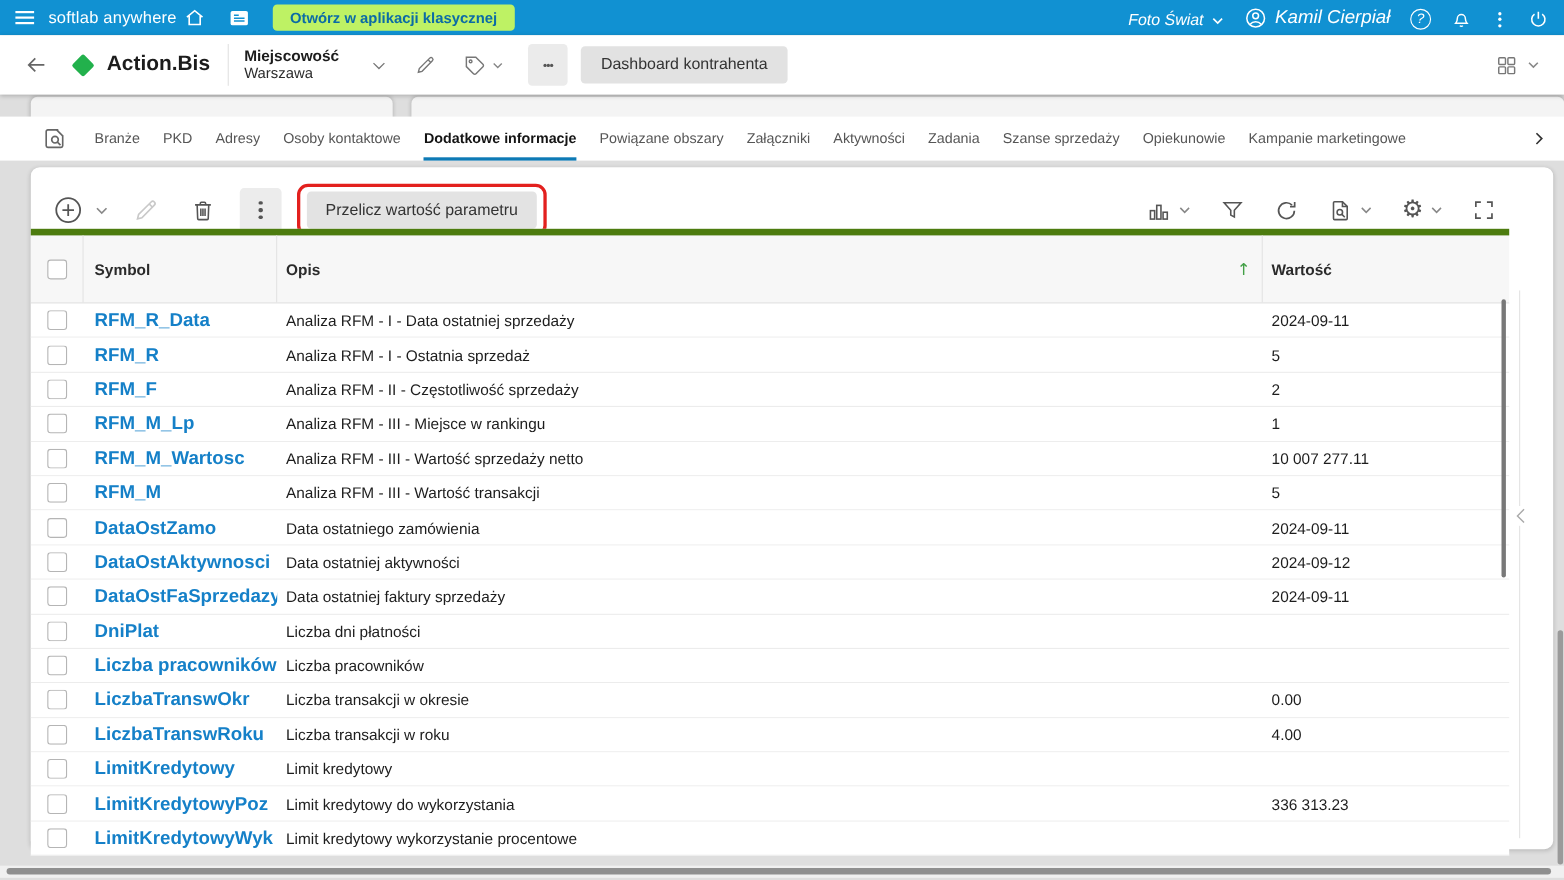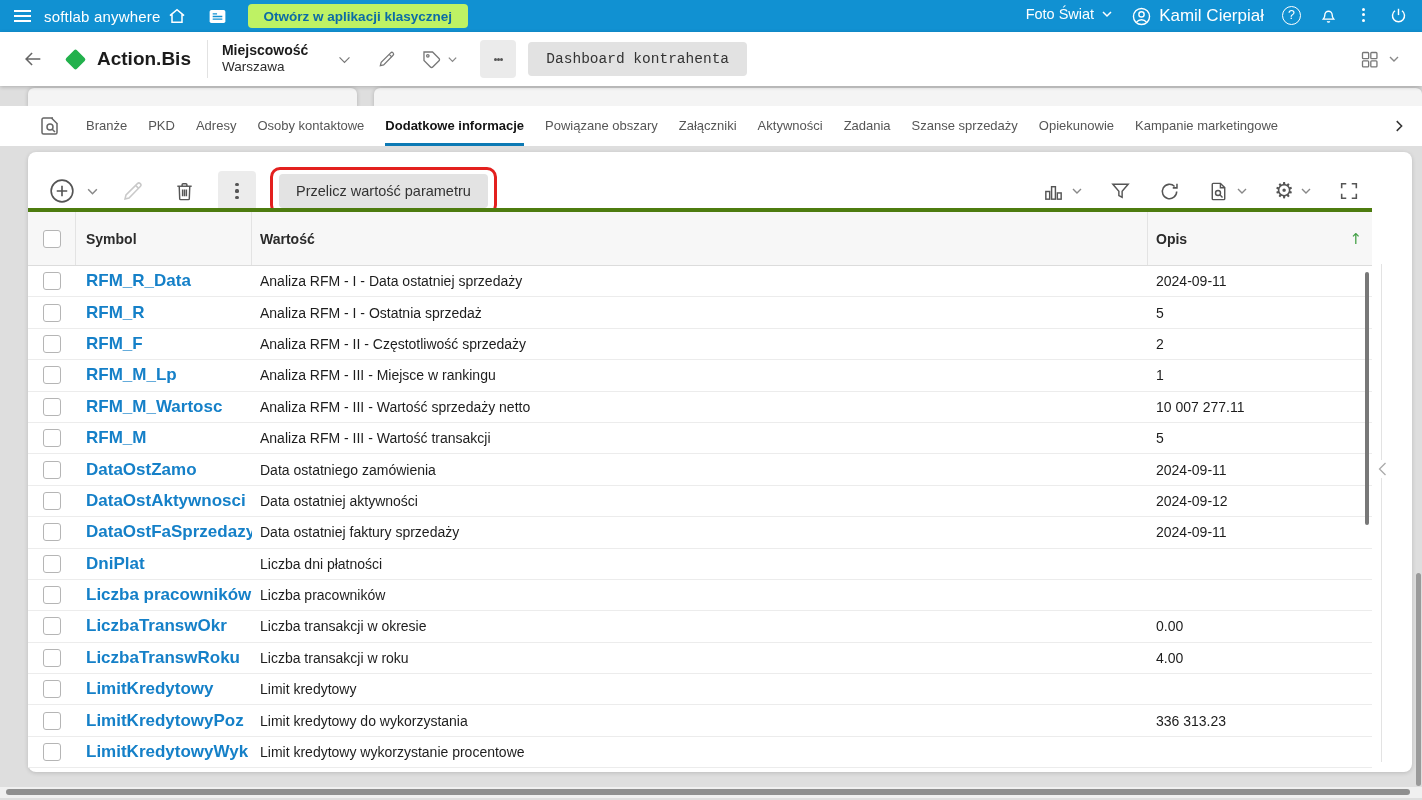--- a/index.html
+++ b/index.html
@@ -9,41 +9,41 @@
   svg { display:block; }
   .ico { display:inline-flex; align-items:center; justify-content:center; }
 
   
   .topbar { position:absolute; left:0; top:0; width:1422px; height:32px; background:#1191d2; display:flex; align-items:center; padding:0 14px; color:#fff; }
   .topbar .hamburger { display:flex; flex-direction:column; gap:3px; cursor:pointer; margin-right:13px; }
   .topbar .hamburger span { width:17px; height:2px; background:#fff; }
   .app-name { font-size:15px; letter-spacing:.2px; margin-right:6px; }
   .tb-ico { margin-right:20px; cursor:pointer; }
   .open-classic { background:#bef264; color:#0b6ba6; font-weight:bold; font-size:13.5px; border:none; border-radius:4px; height:24px; padding:0 16px; cursor:pointer; }
-  .tb-right { margin-left:auto; display:flex; align-items:flex-start; gap:18px; }
+  .tb-right { margin-left:auto; display:flex; align-items:flex-end; gap:18px;font-style:italic; }
   .company-switch { display:flex; align-items:center; gap:7px; font-size:14.5px; cursor:pointer; }
   .user-chip { display:flex; align-items:center; gap:7px; font-size:17px; cursor:pointer; }
   .circle-q { width:19px; height:19px; border:1.6px solid #fff; border-radius:50%; display:flex; align-items:center; justify-content:center; font-size:12.5px; color:#fff; cursor:pointer; }
   .kebab-w { display:flex; flex-direction:column; gap:2.5px; cursor:pointer; padding:2px 6px;}
   .kebab-w i { width:3px; height:3px; border-radius:50%; background:#fff; }
 
   
   .appheader { position:absolute; left:0; top:32px; width:1422px; height:54px; background:#fff; box-shadow:0 1px 4px rgba(0,0,0,.22); display:flex; align-items:center; padding:0 22px; z-index:5; }
   .back-btn { margin-right:18px; cursor:pointer; }
   .diamond { width:15px; height:15px; background:#22b14c; transform:rotate(45deg); border-radius:2px; margin:0 14px 0 6px; }
   .entity-title { font-size:19px; font-weight:bold; color:#1c1c1c; margin-right:16px; }
   .vdiv { width:1px; height:38px; background:#e2e2e2; margin-right:14px; }
   .field-block { display:flex; flex-direction:column; justify-content:center; margin-right:28px; }
   .field-label { font-size:14px; font-weight:bold; color:#1c1c1c; line-height:1.25; }
   .field-value { font-size:13.5px; color:#2c2c2c; line-height:1.25; }
   .hdr-ico { margin-right:24px; cursor:pointer; }
   .ico-with-chev { display:flex; align-items:center; gap:5px; margin-right:22px; cursor:pointer; }
   .sq-btn { width:36px; height:38px; background:#ebebeb; border:none; border-radius:4px; display:flex; align-items:center; justify-content:center; margin-right:12px; cursor:pointer; }
   .sq-btn i { display:block; width:3px; height:3px; border-radius:50%; background:#555; margin:1.4px 0; }
-  .dash-btn { background:#e2e2e2; border:none; border-radius:4px; height:34px; padding:0 18px; font-size:14.5px; color:#333; font-family:Liberation Mono, monospace; cursor:pointer; }
+  .dash-btn { background:#e2e2e2; border:none; border-radius:4px; height:34px; padding:0 18px; font-size:14.5px; color:#333; font-family:Liberation Sans, sans-serif; cursor:pointer; }
   .hdr-right { margin-left:auto; display:flex; align-items:center; gap:8px; cursor:pointer; }
 
   
   .card-top-piece { position:absolute; top:88px; height:20px; background:#f4f4f4; border-radius:6px 6px 0 0; box-shadow:0 0 4px rgba(0,0,0,.20); }
   .piece-left { left:28px; width:329px; }
   .piece-right { left:374px; width:1048px; }
 
   
   .tabband { position:absolute; left:0; top:106px; width:1422px; height:40px; background:#fff; display:flex; align-items:stretch; padding:0 14px 0 38px; z-index:4; }
   .tab-search { align-self:center; margin-right:24px; cursor:pointer; }
@@ -65,21 +65,21 @@
   .kebab-btn i { display:block; width:3.2px; height:3.2px; border-radius:50%; background:#555; margin:1.6px 0; }
   .recalc-wrap { position:relative; padding:7px 9px; }
   .recalc-btn { background:#e3e3e3; border:none; border-radius:4px; height:34px; padding:0 17px; font-size:14.5px; color:#333; font-family:inherit; cursor:pointer; white-space:nowrap; }
   .red-ring { position:absolute; inset:0; border:3px solid #e3201e; border-radius:10px; pointer-events:none; }
   .toolbar-right { margin-left:auto; display:flex; align-items:center; gap:13px; }
   .tr-item { display:flex; align-items:center; gap:6px; cursor:pointer; margin-left:13px; }
   .gear-glyph { font-family:"DejaVu Sans",sans-serif; font-size:22px; color:#555; line-height:1; }
 
   
   .table-area { position:absolute; left:0; top:56px; width:1344px; }
-  .thead { display:grid; grid-template-columns:48px 176px 896px 224px; height:58px; background:#f7f7f7; border-top:4px solid #4d7c0f; border-bottom:1px solid #dcdcdc; align-items:center; }
+  .thead { display:grid; grid-template-columns:48px 176px 896px 224px; height:68px; background:#f7f7f7; border-top:6px solid #4d7c0f; border-bottom:1px solid #dcdcdc; align-items:center; }
   .thead .hcell { font-size:14px; font-weight:bold; color:#2b2b2b; padding-left:8px; height:100%; display:flex; align-items:center; border-right:1px solid #e3e3e3; }
   .thead .hcell:last-child { border-right:none; }
   .thead .h-check { justify-content:center; padding-left:0; }
   .thead .h-symbol { padding-left:10px; }
   .thead .h-opis { justify-content:space-between; padding-right:10px; }
   .sort-arrow { color:#43a047; font-size:15px; font-weight:normal; font-family:"DejaVu Sans",sans-serif; }
   .trow { display:grid; grid-template-columns:48px 176px 896px 224px; height:31.4px; border-bottom:1px solid #ececec; align-items:center; background:#fff; }
   .cell { font-size:14px; color:#1d1d1d; padding-left:8px; overflow:hidden; white-space:nowrap; }
   .c-check { display:flex; justify-content:center; padding-left:0; }
   .c-symbol { padding-left:10px; }
@@ -365,25 +365,25 @@
         </span>
       </div>
     </div>
 
     <div class="table-area">
       <div class="thead">
         <div class="hcell h-check">
           <span class="checkbox"></span>
         </div>
         <div class="hcell h-symbol">Symbol</div>
-        <div class="hcell h-wartosc">Wartość</div>
         <div class="hcell h-opis">
           <span>Opis</span>
           <span class="sort-arrow">↑</span>
         </div>
+        <div class="hcell h-wartosc">Wartość</div>
       </div>
       <div class="tbody">
 
           <div class="trow">
             <div class="cell c-check">
               <span class="checkbox"></span>
             </div>
             <div class="cell c-symbol"><a class="symlink">RFM_R_Data</a></div>
             <div class="cell c-opis">Analiza RFM - I - Data ostatniej sprzedaży</div>
             <div class="cell c-wartosc">2024-09-11</div>

